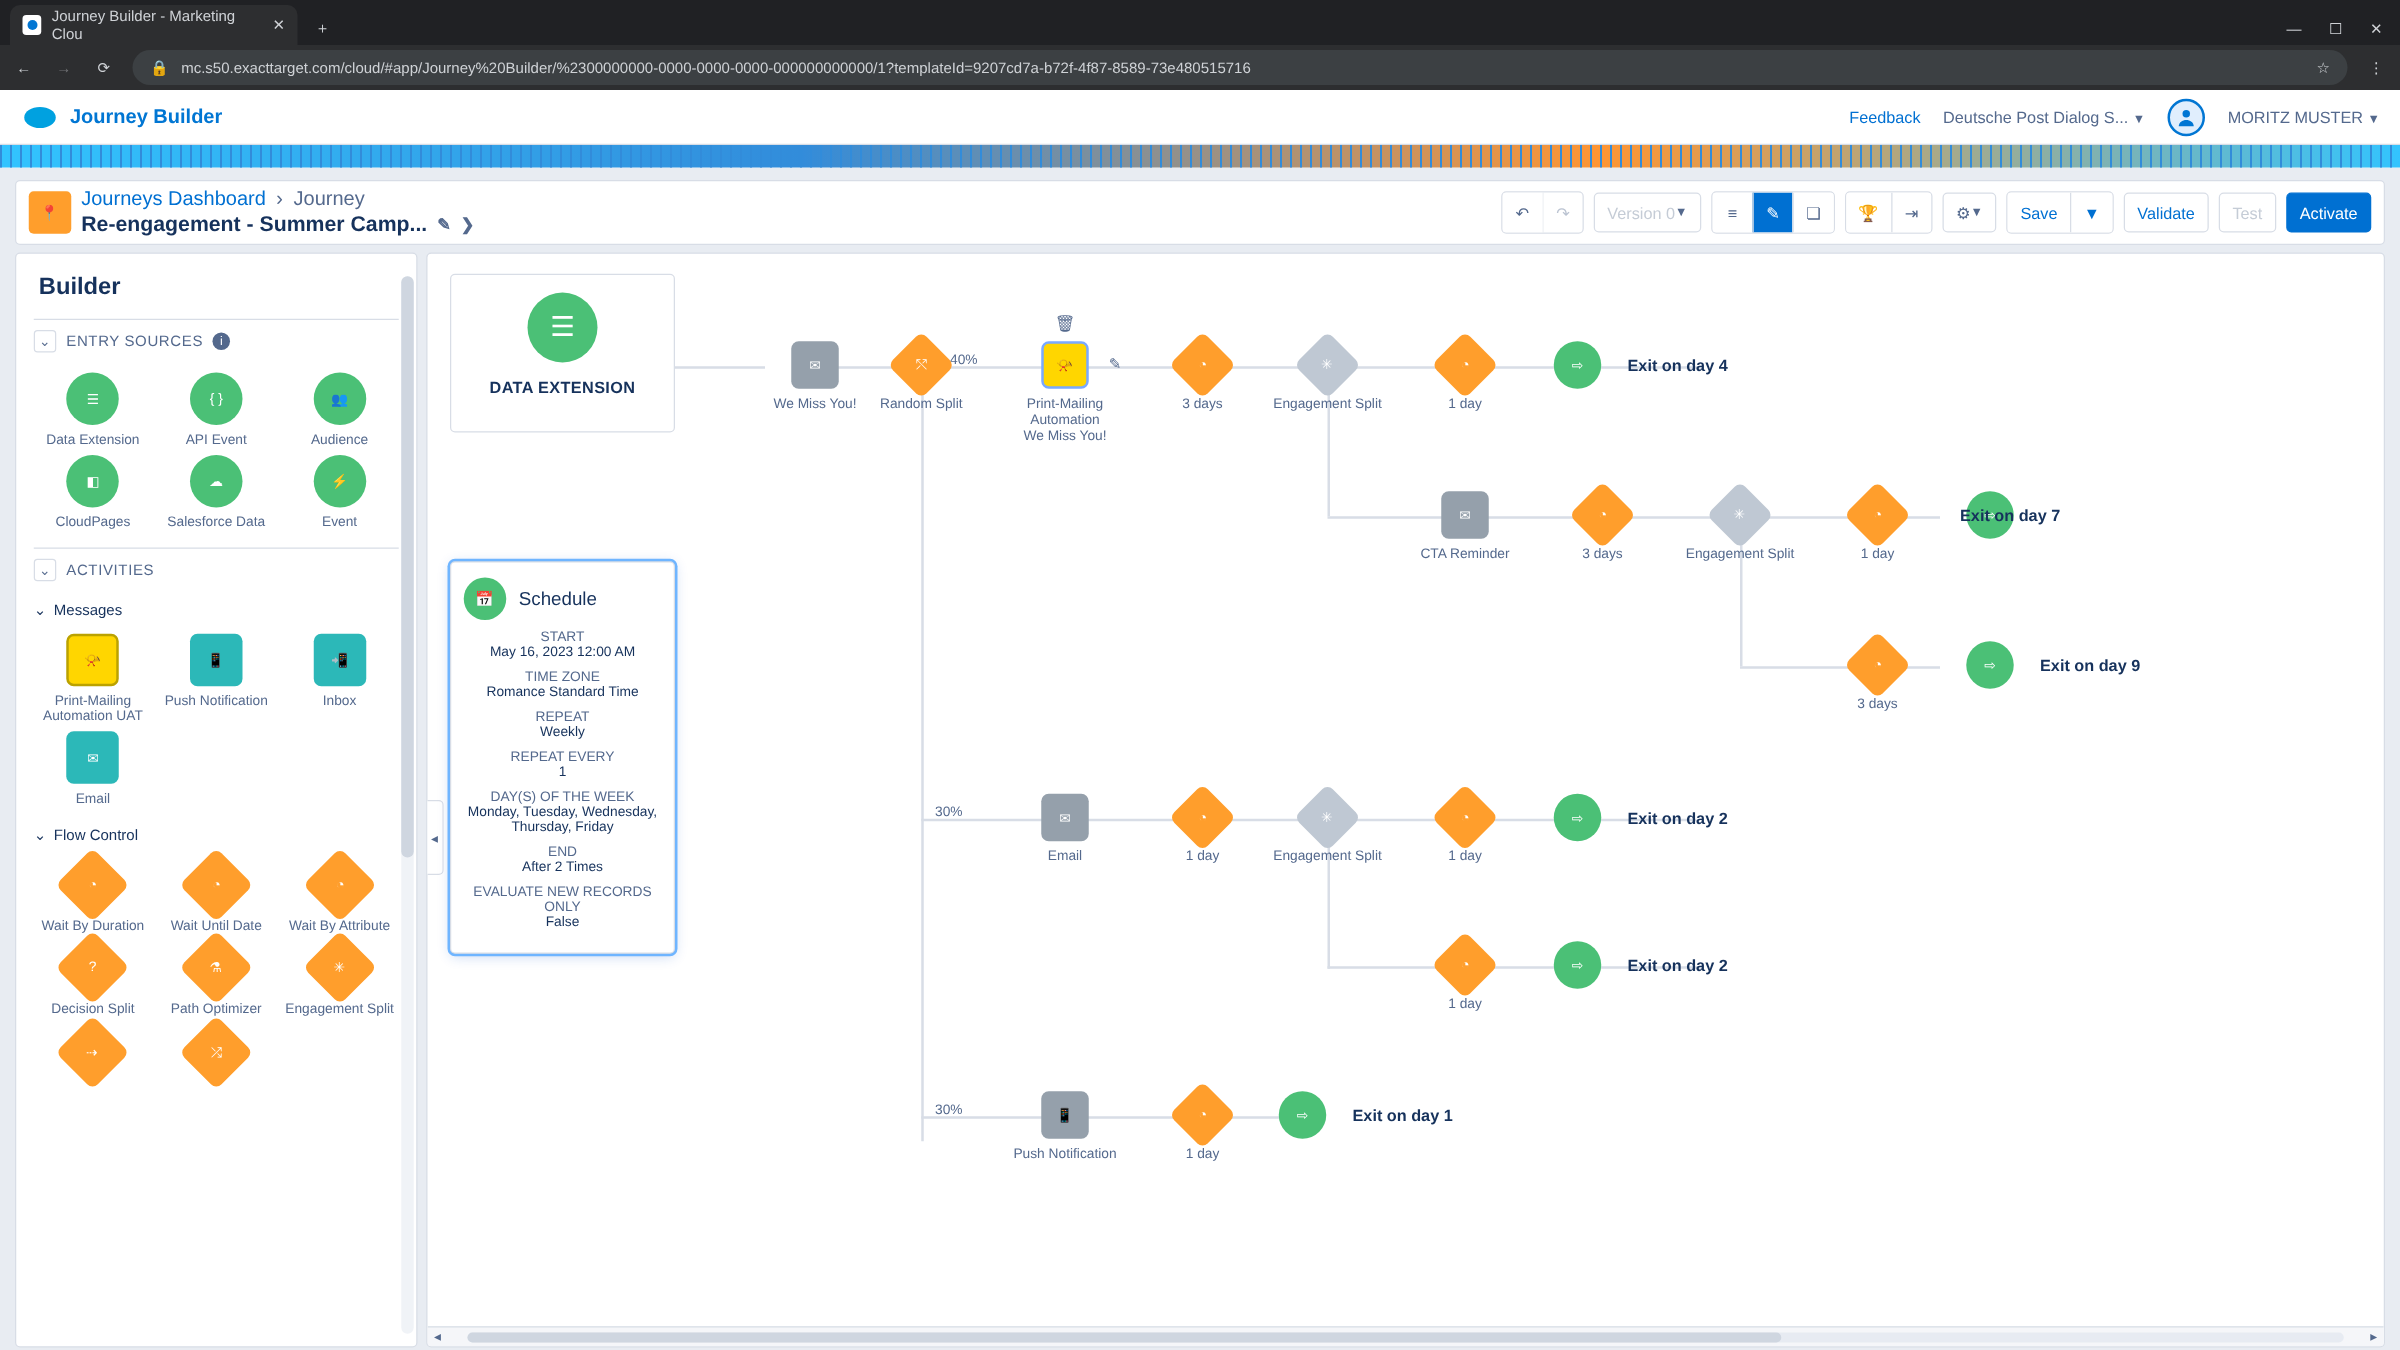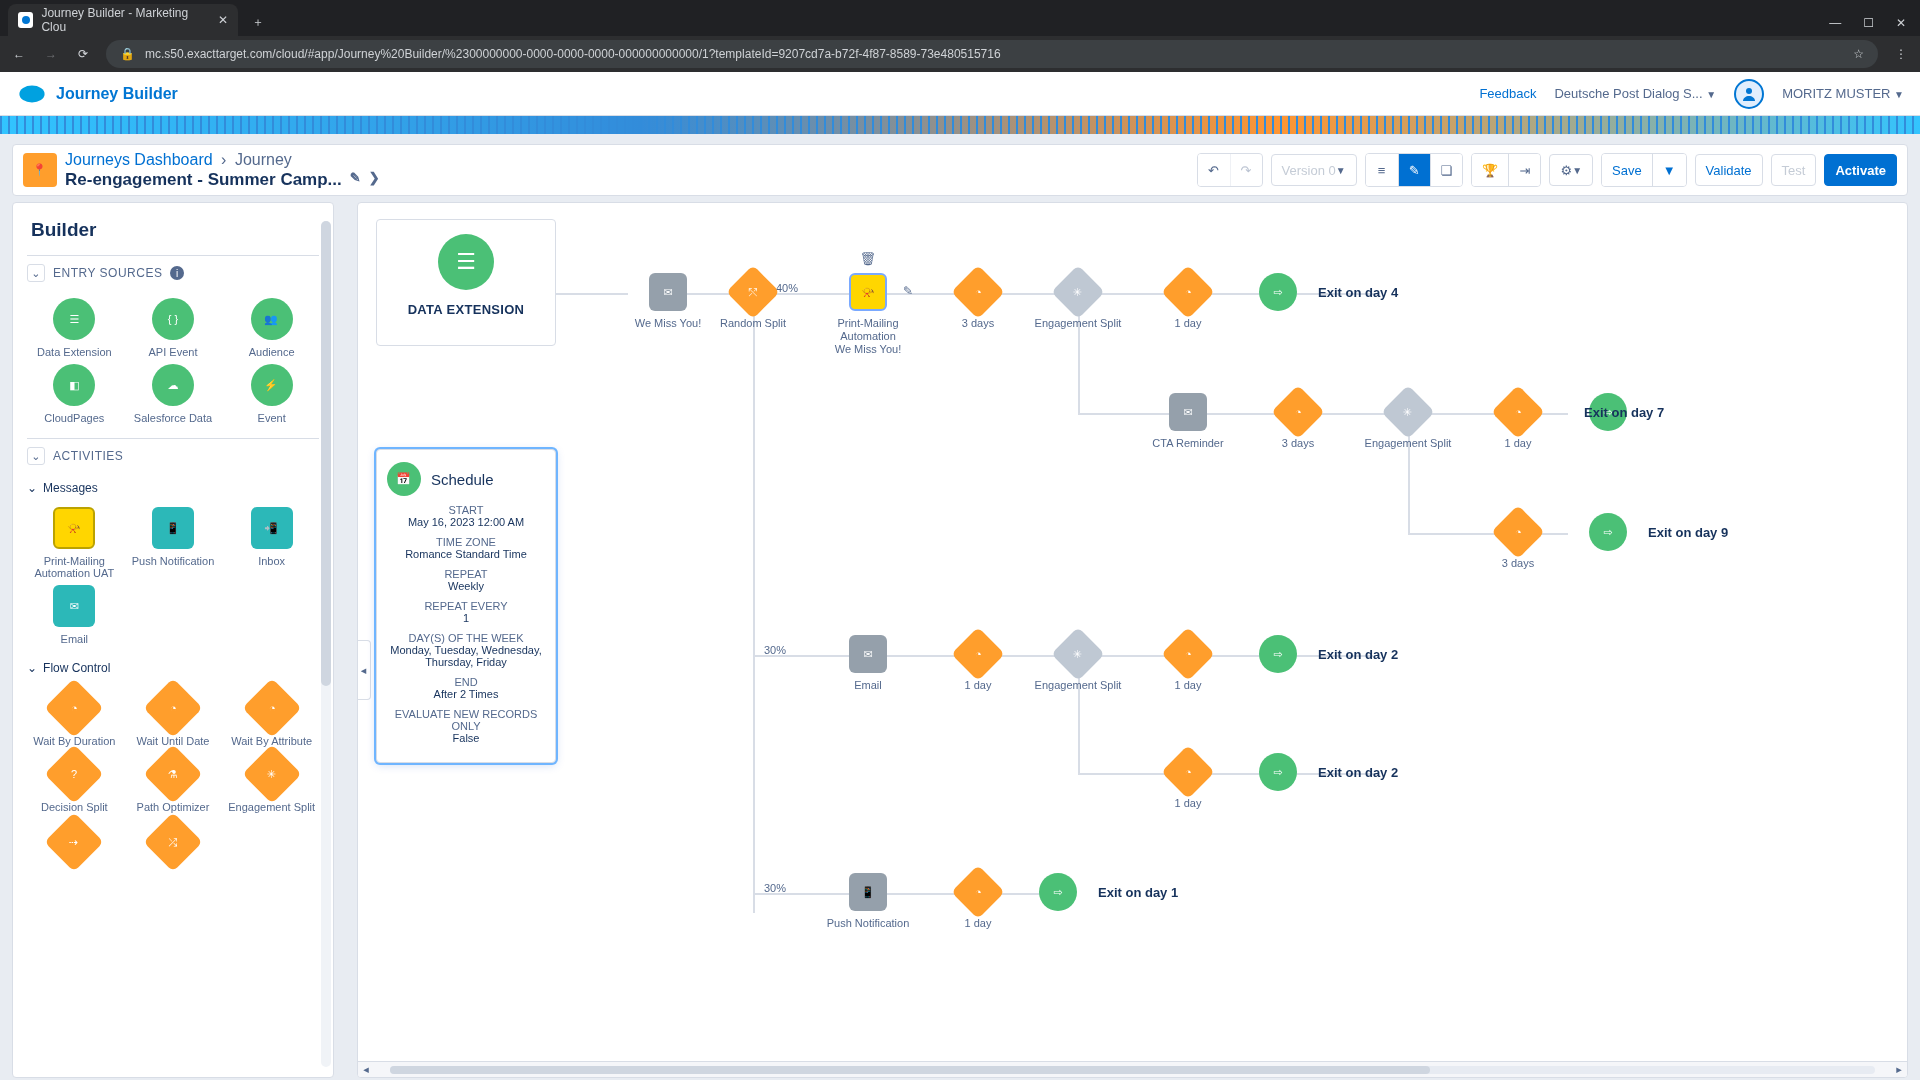--- a/index.html
+++ b/index.html
@@ -49,33 +49,33 @@
 .pattern{height:18px;background:repeating-linear-gradient(90deg,#0070d2 0 2px,transparent 2px 8px),linear-gradient(90deg,#00b6ff,#0070d2,#ff7b00,#00b6ff);opacity:.8}
 
 
 .workspace{background:#e8ecf2;padding:10px 12px 0 12px;height:calc(1080px - 36px - 36px - 44px - 18px)}
 .toolbar{background:#fff;border:1px solid var(--border);border-radius:4px;height:52px;display:flex;align-items:center;padding:0 10px;gap:8px}
 .crumb-icon{width:34px;height:34px;background:var(--orange);border-radius:4px;display:flex;align-items:center;justify-content:center;color:#fff}
 .crumbs{display:flex;flex-direction:column;gap:1px}
 .crumb-top{color:#0070d2;font-size:16px}
 .crumb-top .sep{color:var(--muted);margin:0 4px}
 .crumb-top .sub{color:var(--muted)}
-.crumb-title{font-size:17px;font-weight:700;display:flex;align-items:flex-start;gap:8px}
+.crumb-title{font-size:17px;font-weight:700;display:flex;align-items:center;gap:8px}
 .crumb-title .pencil,.crumb-title .chev{color:var(--muted);font-size:13px}
 .toolbar-right{margin-left:auto;display:flex;align-items:center;gap:8px}
 .btn-group{display:flex;border:1px solid var(--border);border-radius:4px;overflow:hidden}
 .btn-group>button,.btn{background:#fff;border:none;height:32px;min-width:32px;padding:0 10px;color:var(--muted);display:flex;align-items:center;justify-content:center;font-size:13px}
 .btn-group>button+button{border-left:1px solid var(--border)}
 .btn{border:1px solid var(--border);border-radius:4px}
-.btn.blue{background:var(--blue);color:#fff;border-color:var(--blue);font-weight:700}
+.btn.blue{background:var(--blue);color:#fff;border-color:var(--blue);font-weight:400}
 .btn:disabled{color:#c5ccd6}
 .btn-group>button.active{background:var(--blue);color:#fff}
 
 
-.main{display:flex;height:calc(100% - 60px);margin-top:6px;gap:17px}
+.main{display:flex;height:calc(100% - 60px);margin-top:6px;gap:1px}
 .sidebar{width:322px;background:#fff;border:1px solid var(--border);border-radius:4px;position:relative;display:flex;padding:12px 0 0 0}
 .sidebar-scroll{position:absolute;right:2px;top:18px;bottom:10px;width:10px;background:#f0f3f7;border-radius:6px}
 .sidebar-thumb{position:absolute;top:0;width:10px;background:#cfd6e0;border-radius:6px;height:55%}
 .sidebar-inner{flex:1;overflow:hidden;padding:0 14px}
 .side-title{font-size:19px;font-weight:600;margin:4px 0 14px 4px}
 .section-head{display:flex;align-items:center;gap:8px;color:var(--muted);font-size:12px;letter-spacing:.5px;padding:8px 0;border-top:1px solid var(--border);margin-top:6px}
 .section-head:first-of-type{border-top:none}
 .chevbox{width:18px;height:18px;border:1px solid var(--border);border-radius:3px;display:flex;align-items:center;justify-content:center;font-size:11px}
 .info{width:14px;height:14px;border-radius:50%;background:var(--muted);color:#fff;font-size:10px;display:flex;align-items:center;justify-content:center}
 

